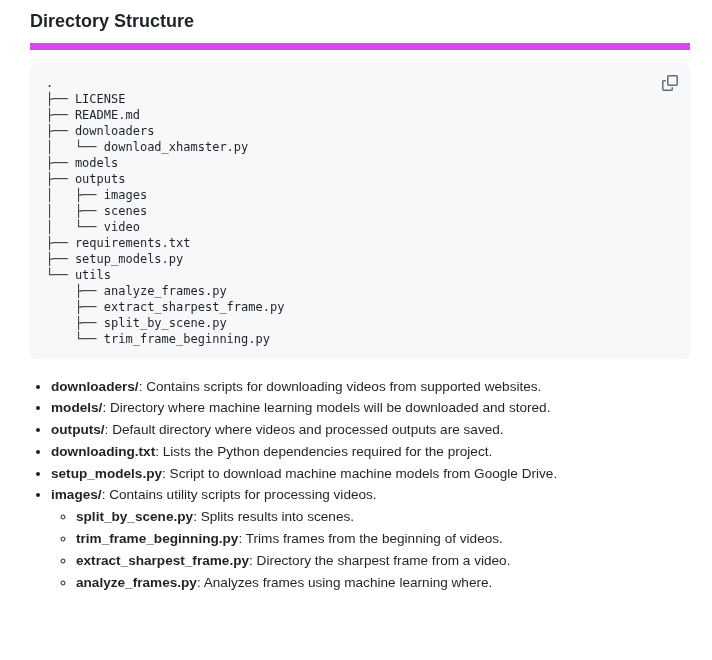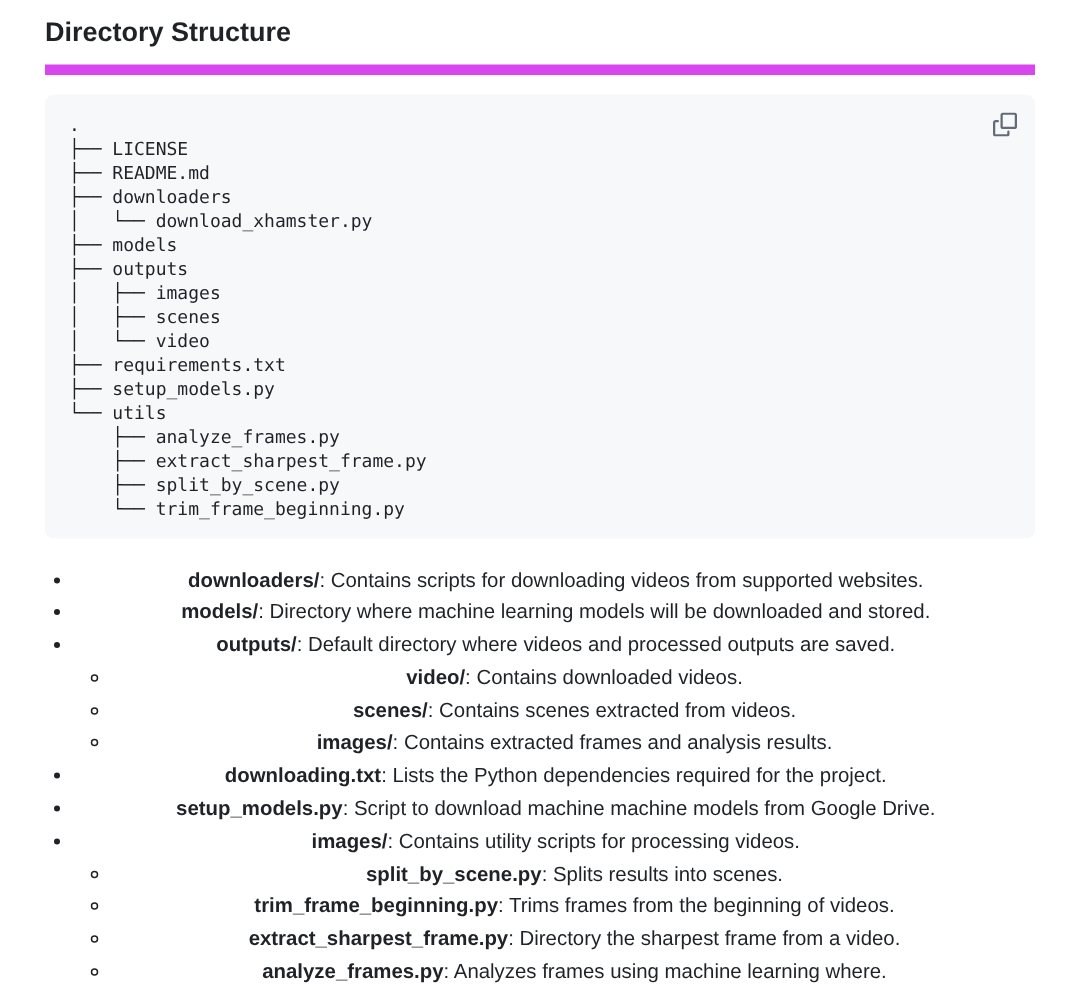--- a/index.html
+++ b/index.html
@@ -54,21 +54,20 @@
     align-items: center;
     justify-content: center;
   }
   .copy-btn svg { display: block; fill: #636c76; }
   ul.desc-list {
     margin: 17px 0 0 0;
     padding-left: 21px;
     font-size: 13.6px;
     line-height: 21.8px;
     color: #1f2328;
-    text-align: center;
   }
   ul.desc-list ul {
     margin: 0;
     padding-left: 25px;
     list-style-type: circle;
   }
   ul.desc-list li::marker { color: #1f2328; }
   .b { font-weight: 700; }
 </style>
 </head>
@@ -101,25 +100,20 @@
     ├── analyze_frames.py
     ├── extract_sharpest_frame.py
     ├── split_by_scene.py
     └── trim_frame_beginning.py</pre>
   </div>
 
   <ul class="desc-list">
     <li><span class="b">downloaders/</span><span>: Contains scripts for downloading videos from supported websites.</span></li>
     <li><span class="b">models/</span><span>: Directory where machine learning models will be downloaded and stored.</span></li>
     <li><span class="b">outputs/</span><span>: Default directory where videos and processed outputs are saved.</span>
-      <ul>
-        <li><span class="b">video/</span><span>: Contains downloaded videos.</span></li>
-        <li><span class="b">scenes/</span><span>: Contains scenes extracted from videos.</span></li>
-        <li><span class="b">images/</span><span>: Contains extracted frames and analysis results.</span></li>
-      </ul>
     </li>
     <li><span class="b">downloading.txt</span><span>: Lists the Python dependencies required for the project.</span></li>
     <li><span class="b">setup_models.py</span><span>: Script to download machine machine models from Google Drive.</span></li>
     <li><span class="b">images/</span><span>: Contains utility scripts for processing videos.</span>
       <ul>
         <li><span class="b">split_by_scene.py</span><span>: Splits results into scenes.</span></li>
         <li><span class="b">trim_frame_beginning.py</span><span>: Trims frames from the beginning of videos.</span></li>
         <li><span class="b">extract_sharpest_frame.py</span><span>: Directory the sharpest frame from a video.</span></li>
         <li><span class="b">analyze_frames.py</span><span>: Analyzes frames using machine learning where.</span></li>
       </ul>

